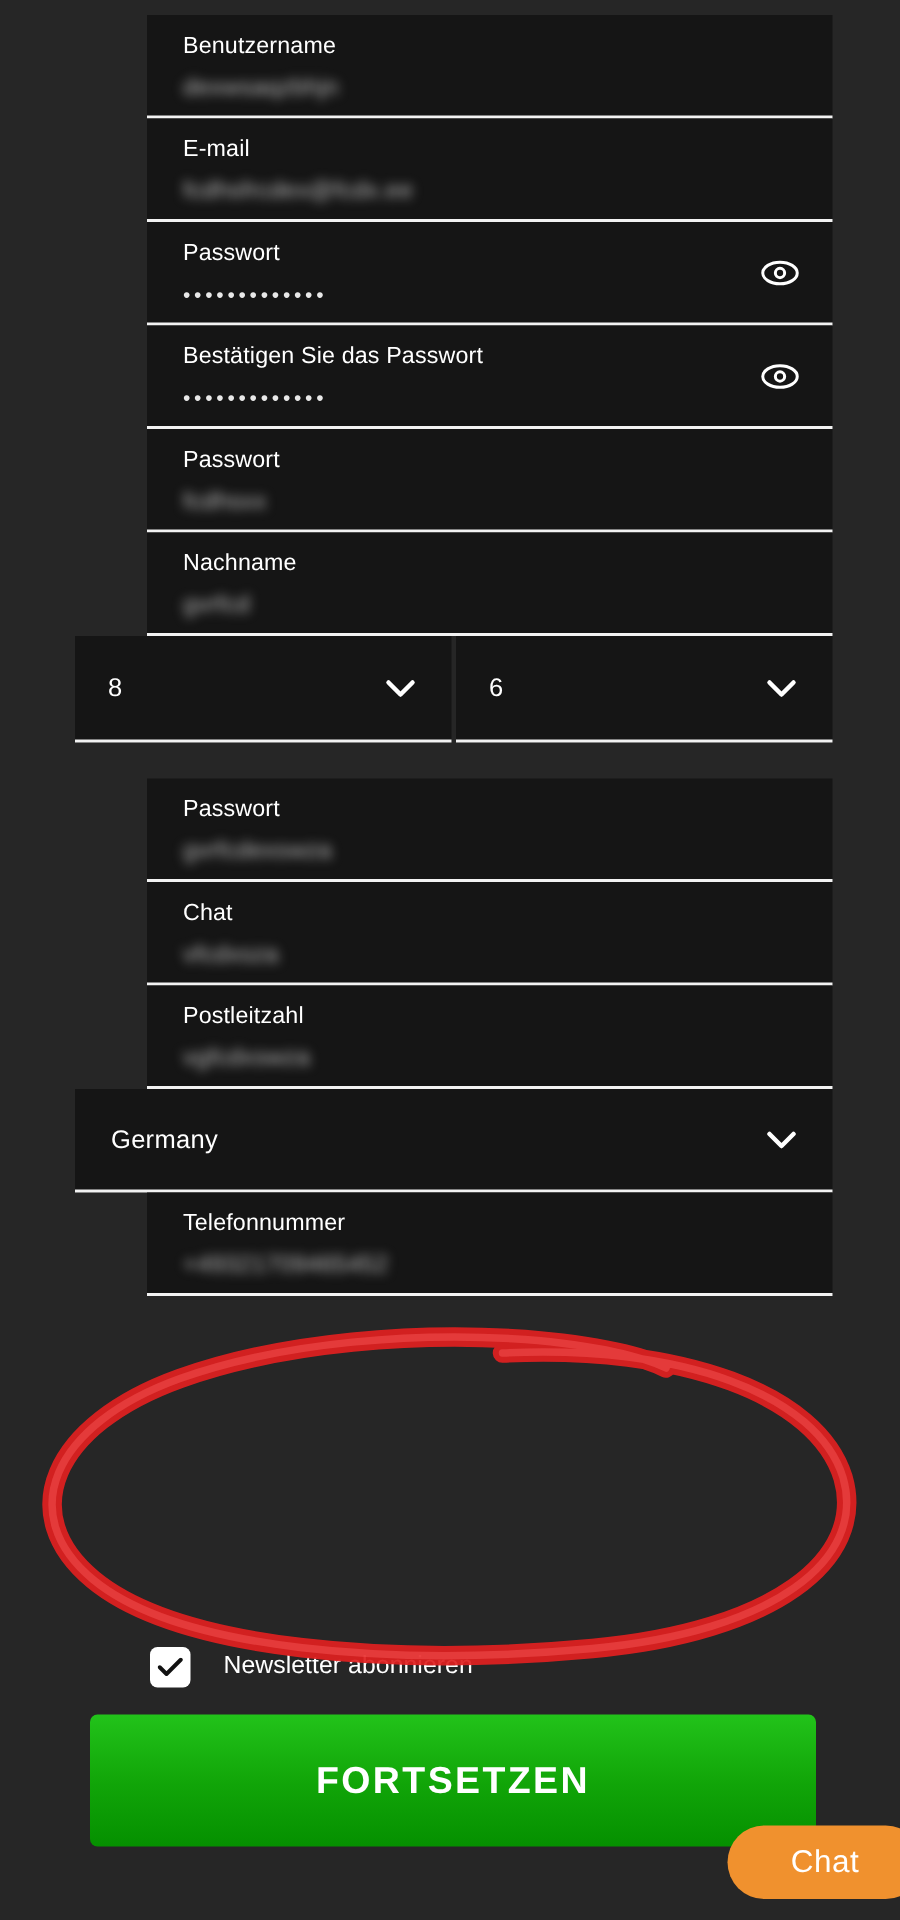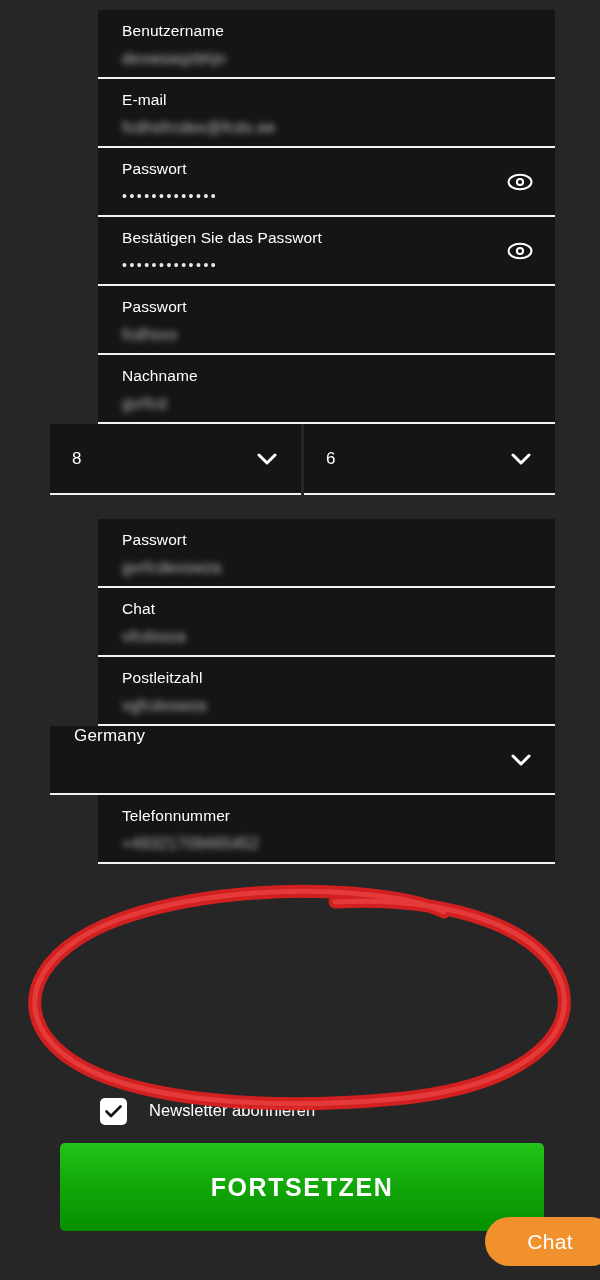--- a/index.html
+++ b/index.html
@@ -70,21 +70,21 @@
   }
   .eye svg { display: block; }
 
   
   .select-field {
     position: relative;
     background: #151515;
     border-bottom: 2px solid #f2f2f2;
     height: 69px;
     display: flex;
-    align-items: flex-start;
+    align-items: center;
     padding: 0 24px;
   }
   .select-value {
     color: #ffffff;
     font-size: 17px;
     letter-spacing: .2px;
   }
   .chev {
     position: absolute;
     right: 24px;

